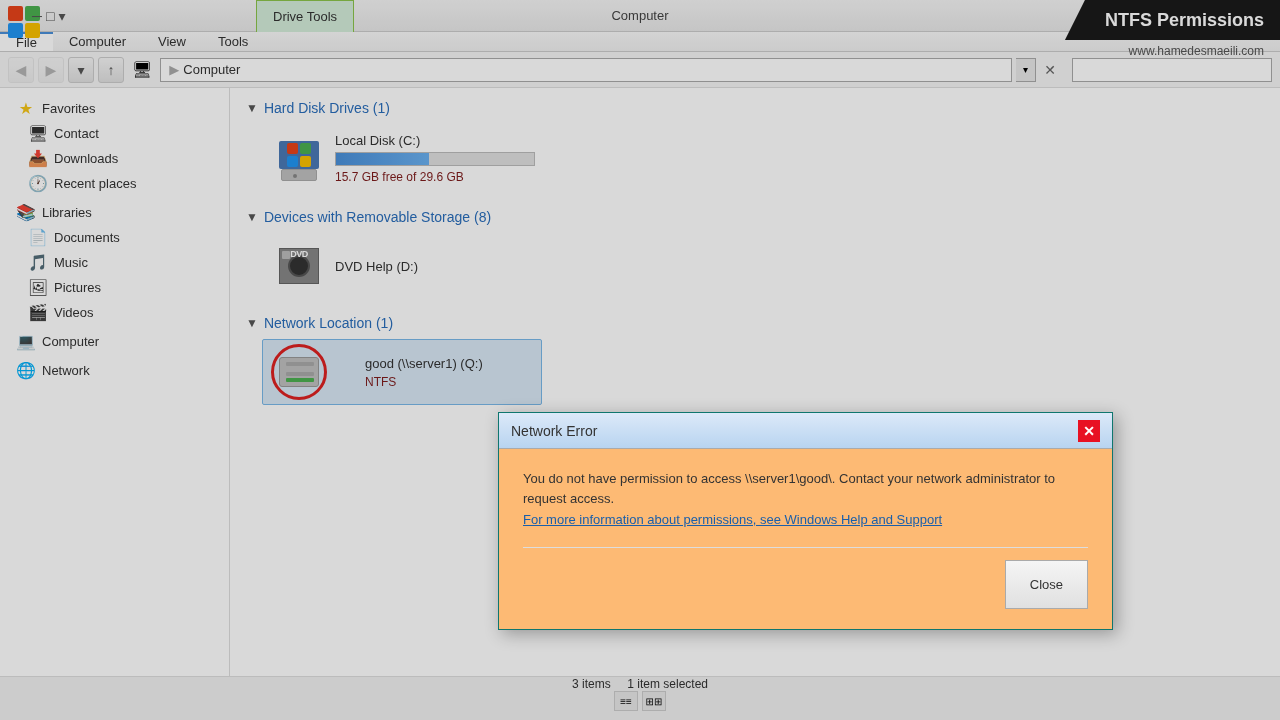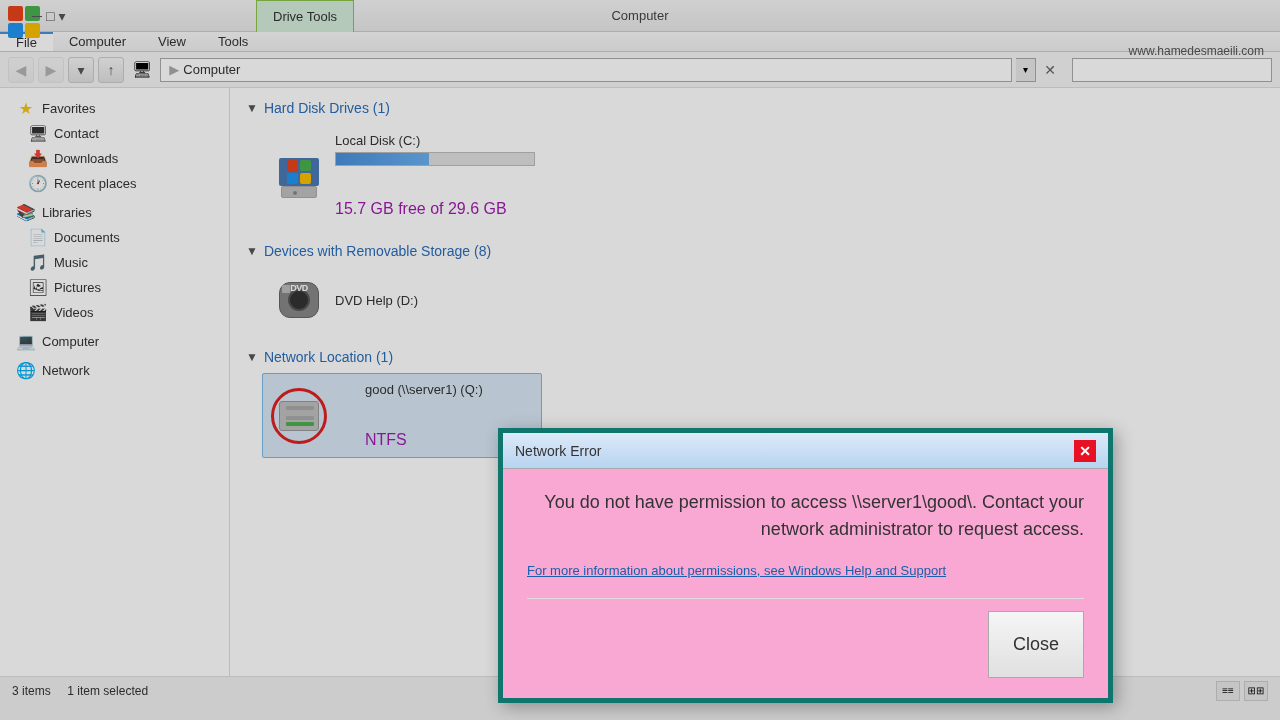--- a/index.html
+++ b/index.html
@@ -86,61 +86,61 @@
     .drive-item {
       display: flex; align-items: center; gap: 12px; padding: 8px 12px;
       border: 1px solid transparent; border-radius: 2px; cursor: pointer; min-width: 280px;
     }
     .drive-item.selected { background: #d9e8f5; border-color: #7ab8e8; gap: 42px; }
     .drive-icon { width: 48px; height: 48px; display: flex; align-items: center; justify-content: center; }
     .drive-info { display: flex; flex-direction: column; gap: 4px; }
     .drive-name { font-size: 13px; color: #333; }
     .progress-bar-container { width: 200px; height: 14px; background: #e0e0e0; border: 1px solid #bbb; }
     .progress-bar-fill { height: 100%; background: linear-gradient(to right, #4a90d9, #6ab0f0); }
-    .drive-space { font-size: 16px; color: #a21caf; margin-top: 30px; }
+    .drive-space { font-size: 12px; color: #7f1d1d; }
 
     
     .status-bar {
       height: 28px; background: #f0f0f0; border-top: 1px solid #ddd;
       display: flex; align-items: center; justify-content: space-between;
-      padding: 0 12px; font-size: 12px; color: #333;
+      padding: 0 1px; font-size: 12px; color: #333; flex-direction: column;
     }
     .status-right { display: flex; gap: 4px; }
     .view-btn { width: 24px; height: 20px; border: 1px solid #ccc; background: #e8e8e8; display: flex; align-items: center; justify-content: center; cursor: pointer; font-size: 10px; }
 
     
     .dialog-overlay {
       position: absolute; top: 0; left: 0; right: 0; bottom: 0;
       background: rgba(0,0,0,0.15); z-index: 100;
     }
     .dialog {
-      position: absolute; top: 428px; left: 498px;
-      width: 615px; background: #f9a8d4;
-      border: 5px solid #0f766e; box-shadow: 4px 4px 16px rgba(0,0,0,0.3);
+      position: absolute; top: 412px; left: 498px;
+      width: 615px; background: #fdba74;
+      border: 1px solid #0f766e; box-shadow: 4px 4px 16px rgba(0,0,0,0.3);
     }
     .dialog-title-bar {
       background: linear-gradient(to bottom, #dce9f9, #b8d4f0);
       height: 36px; display: flex; align-items: center; justify-content: space-between;
       padding: 0 12px; border-bottom: 1px solid #aaa;
     }
     .dialog-title { font-size: 14px; color: #333; }
     .dialog-close {
       width: 22px; height: 22px; background: #e81123; color: white;
       border: none; cursor: pointer; font-size: 14px; font-weight: bold;
       display: flex; align-items: center; justify-content: center;
     }
     .dialog-body { padding: 20px 24px; }
     .dialog-error-title { color: #1a5faa; font-size: 16px; font-weight: normal; margin-bottom: 14px; }
-    .dialog-message { font-size: 18px; color: #333; line-height: 1.5; margin-bottom: 20px; text-align: right; }
+    .dialog-message { font-size: 13px; color: #333; line-height: 1.5; margin-bottom: 4px; }
     .dialog-link { color: #1a5faa; text-decoration: underline; cursor: pointer; font-size: 13px; display: block; margin-bottom: 20px; }
     .dialog-separator { border: none; border-top: 1px solid #ddd; margin-bottom: 12px; }
     .dialog-footer { display: flex; justify-content: flex-end; }
     .dialog-btn {
-      padding: 22px 24px; background: linear-gradient(to bottom, #f5f5f5, #e0e0e0);
-      border: 1px solid #aaa; cursor: pointer; font-size: 18px; color: #333;
+      padding: 16px 24px; background: linear-gradient(to bottom, #f5f5f5, #e0e0e0);
+      border: 1px solid #aaa; cursor: pointer; font-size: 13px; color: #333;
     }
 
     
     .win-logo { display: grid; grid-template-columns: 1fr 1fr; gap: 2px; width: 32px; height: 32px; }
     .win-logo-q { border-radius: 2px; }
   </style>
 </head>
 <body>
 
 <div class="title-bar">
@@ -155,20 +155,23 @@
     </div>
     <span style="font-size:14px; cursor:pointer; color:#555;">─</span>
     <span style="font-size:14px; cursor:pointer; color:#555;">□</span>
     <span style="font-size:14px; cursor:pointer; color:#555;">▾</span>
   </div>
   <div class="title-bar-drive-tools">
     <span>Drive Tools</span>
   </div>
   <div class="title-bar-center">
     <span>Computer</span>
+  </div>
+  <div class="title-bar-ntfs">
+    <span>NTFS Permissions</span>
   </div>
 </div>
 <div class="title-bar-url">
   <span>www.hamedesmaeili.com</span>
 </div>
 
 <div class="ribbon">
   <div class="ribbon-tab active">
     <span>File</span>
   </div>
@@ -293,21 +296,21 @@
 
     <div class="section-header-bar">
       <span class="section-arrow">▼</span>
       <span style="color:#2a6ebb; font-size:14px;">Devices with Removable Storage (8)</span>
     </div>
     <div class="drive-grid">
       <div class="drive-item">
         <div class="drive-icon">
 
           <div style="position:relative; width:44px; height:44px; display:flex; align-items:center; justify-content:center;">
-            <div style="width:40px; height:36px; background:#888; border-radius:11px; display:flex; align-items:center; justify-content:center; position:relative; border:1px solid #666;">
+            <div style="width:40px; height:36px; background:#888; border-radius:0; display:flex; align-items:center; justify-content:center; position:relative; border:1px solid #666;">
               <div style="width:22px; height:22px; background:#333; border-radius:50%; border:2px solid #555;"></div>
               <div style="position:absolute; top:2px; left:2px; width:8px; height:8px; background:#bbb; border-radius:1px;"></div>
               <span style="position:absolute; top:0; left:50%; transform:translateX(-50%); font-size:9px; font-weight:bold; color:white; letter-spacing:-0.5px;">DVD</span>
             </div>
           </div>
         </div>
         <div class="drive-info">
           <span class="drive-name">DVD Help (D:)</span>
         </div>
       </div>

